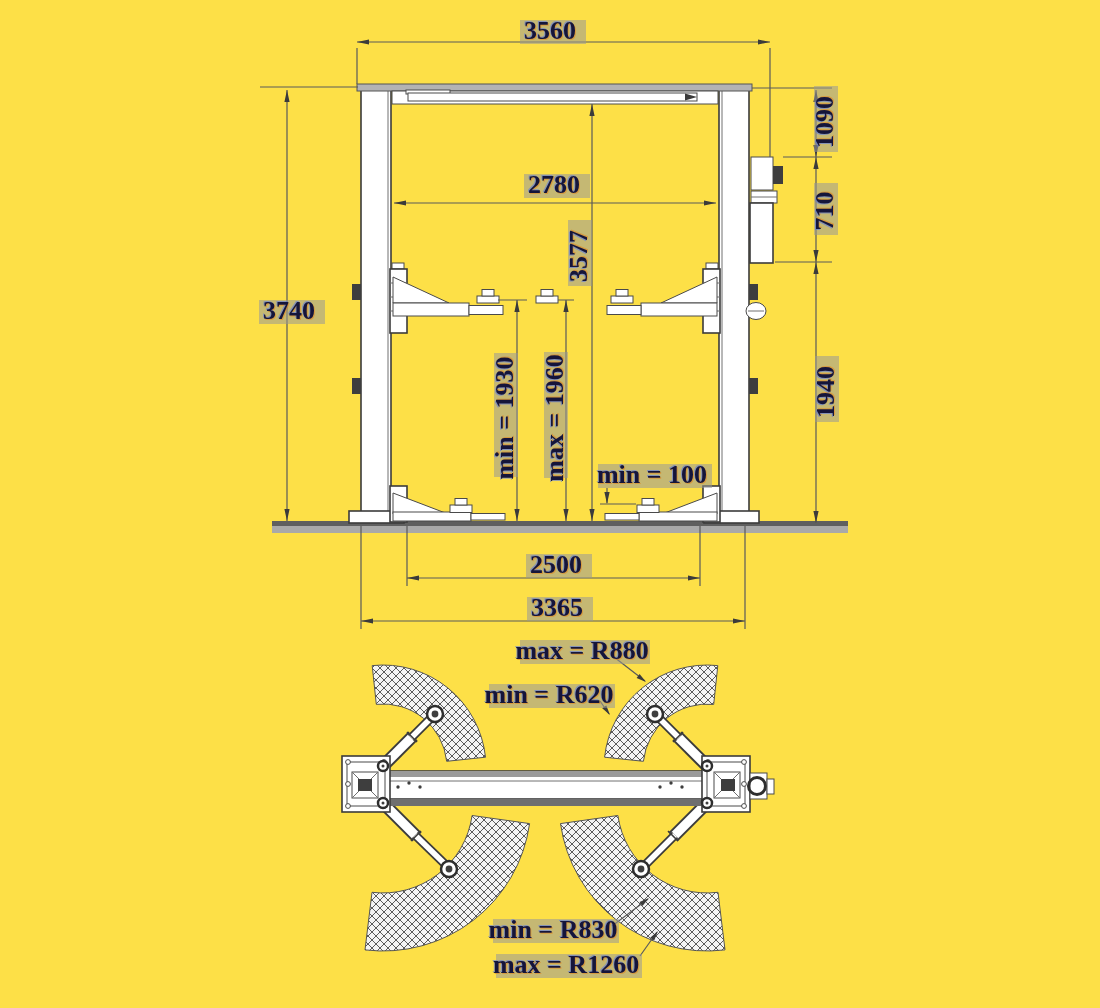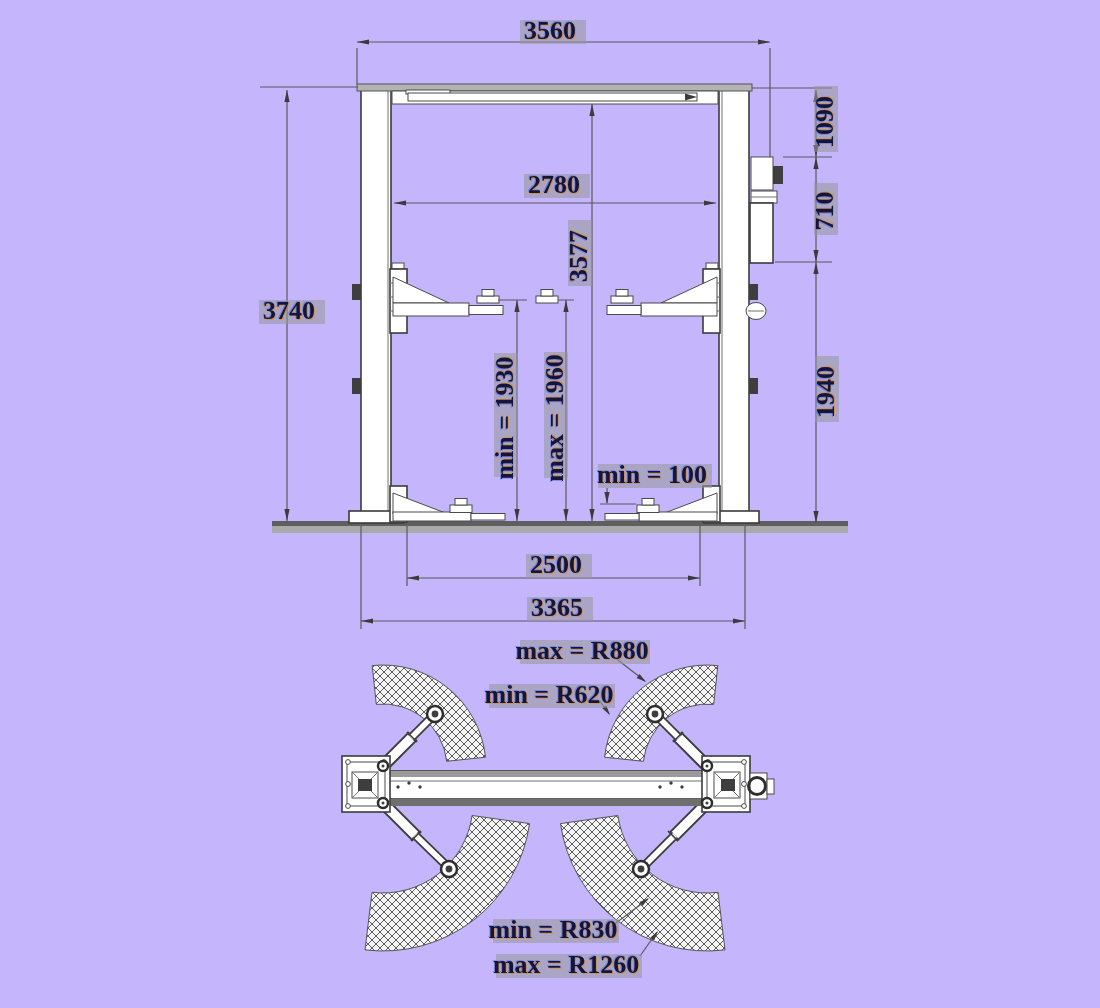--- a/index.html
+++ b/index.html
@@ -1,16 +1,16 @@
 <!DOCTYPE html>
 <html><head>
 <meta charset="utf-8">
 <style>
   html,body{margin:0;padding:0;background:#fff;}
-  .stage{width:1100px;height:1008px;position:relative;background:#c4b5fd;overflow:hidden;}
+  .stage{width:1100px;height:1008px;position:relative;background:#fde047;overflow:hidden;}
   svg{display:block;}
   .ln{stroke:#3b3b3b;stroke-width:1.6;fill:none;}
   .lnthin{stroke:#707070;stroke-width:1;fill:none;}
   .fw{fill:#ffffff;stroke:#3b3b3b;stroke-width:1.6;}
   .fwt{fill:#ffffff;stroke:#4a4a4a;stroke-width:1;}
   .dk{fill:#3e3e3e;stroke:none;}
   .band{fill:#b3b3b3;stroke:#555;stroke-width:1;}
   .dim{stroke:#5a5a5a;stroke-width:1.2;fill:none;}
   .arrow{fill:#3b3b3b;stroke:none;}
   .hatch-band{fill:url(#hatch);stroke:#555;stroke-width:1;}

